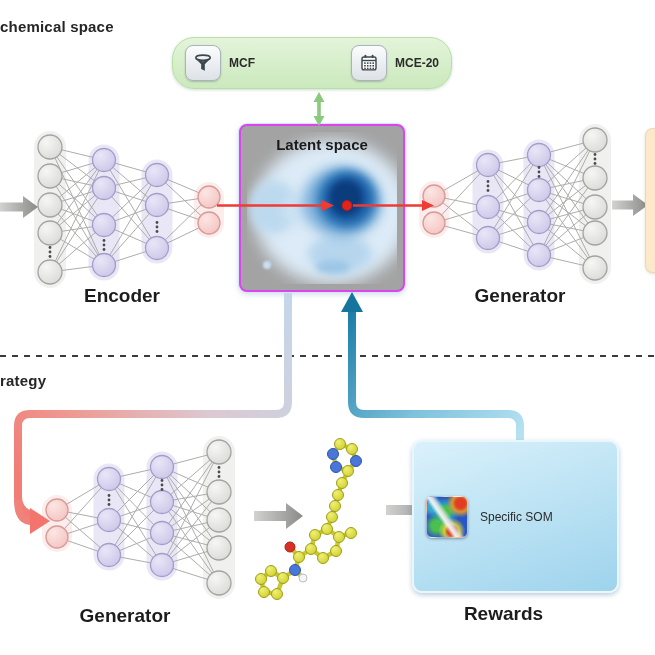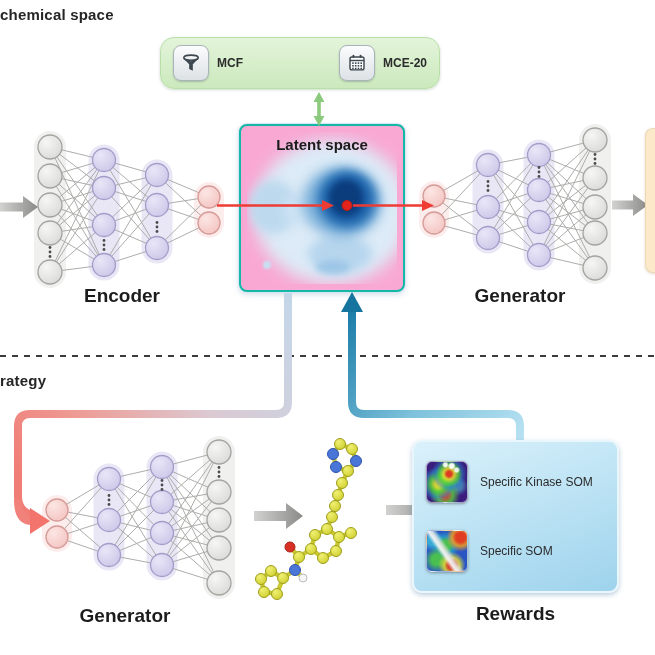--- a/index.html
+++ b/index.html
@@ -7,35 +7,35 @@
          font-family:"Liberation Sans",sans-serif;color:#222;}
 
   
   .sec-title{position:absolute;left:0;font-size:15px;font-weight:700;color:#262626;letter-spacing:.2px;z-index:4;}
 
   
   .divider{position:absolute;left:0;top:355px;width:655px;height:2px;z-index:1;
            background:repeating-linear-gradient(90deg,#3b3b3b 0 6px,transparent 6px 12px);}
 
   
-  .filters{position:absolute;left:160px;top:37px;width:280px;height:52px;z-index:3;
+  .filters{position:absolute;left:172px;top:37px;width:280px;height:52px;z-index:3;
            background:linear-gradient(180deg,#e4f4da,#cbe9bd);
-           border:1px solid #b7dfa8;border-radius:14px;
+           border:1px solid #b7dfa8;border-radius:22px;
            box-shadow:0 1px 3px rgba(60,110,60,.25);
            display:flex;align-items:center;justify-content:space-between;padding:0 12px;box-sizing:border-box;}
   .filter-item{display:flex;align-items:center;gap:8px;}
   .filter-tile{width:34px;height:34px;border-radius:8px;flex:0 0 auto;
                background:linear-gradient(180deg,#fbfcfd,#dde2e6);
                border:1px solid #a9b3bb;box-shadow:0 1px 2px rgba(0,0,0,.2);
                display:flex;align-items:center;justify-content:center;}
   .filter-label{font-size:12px;font-weight:700;color:#2b2b2b;}
 
   
   .latent{position:absolute;left:239px;top:124px;width:166px;height:168px;z-index:3;
-          background:#f9a8d4;border:2px solid #14b8a6;border-radius:8px;box-sizing:border-box;
+          background:#a3a3a3;border:2px solid #d946ef;border-radius:8px;box-sizing:border-box;
           box-shadow:0 0 0 1px #d7e6f2,0 2px 6px rgba(110,145,180,.35);}
   .latent-title{position:absolute;left:0;top:10px;width:100%;text-align:center;
                 font-size:15px;font-weight:700;color:#1b1b1b;}
   .kde{position:absolute;left:6px;top:6px;right:6px;bottom:6px;overflow:hidden;border-radius:6px;}
   .blob{position:absolute;border-radius:50%;}
 
   
   .net-label{position:absolute;font-size:19px;font-weight:700;color:#1c1c1c;text-align:center;z-index:4;}
 
   
@@ -77,21 +77,21 @@
 
   svg.layer{position:absolute;left:0;top:0;pointer-events:none;}
   #nets{z-index:2;}
   #overlay{z-index:5;}
 </style>
 </head>
 <body>
 
 <div class="stage">
 
-  <div class="sec-title" style="top:6px;">chemical space</div>
+  <div class="sec-title" style="top:18px;">chemical space</div>
   <div class="sec-title" style="top:372px;">rategy</div>
 
   <div class="divider"></div>
 
   <div class="filters">
     <div class="filter-item">
       <span class="filter-tile">
         <svg width="20" height="20" viewBox="0 0 24 24">
           <ellipse cx="12" cy="5.6" rx="8.6" ry="3.1" fill="none" stroke="#3d474f" stroke-width="2"></ellipse>
           <path d="M3.6 7.2 Q12 12.4 20.4 7.2 L14.2 13.6 L14.2 21.4 L9.8 19.2 L9.8 13.6 Z" fill="#3d474f"></path>
@@ -139,33 +139,29 @@
       <div class="blob" style="left:82px;top:48px;width:34px;height:36px;background:#0b3c7c;filter:blur(3px);"></div>
       <div class="blob" style="left:16px;top:129px;width:8px;height:8px;background:#c8dff2;filter:blur(1px);"></div>
     </div>
     <div class="latent-title">Latent space</div>
   </div>
 
   <div class="peach"></div>
 
   <div class="rewards">
     <div class="reward-row">
-      <span class="som som-specific"></span>
-      <span class="som-label">Specific Kinase SOM</span>
-    </div>
-    <div class="reward-row">
       <span class="som som-trending"></span>
       <span class="som-label">Specific SOM</span>
     </div>
   </div>
 
   <div class="net-label" style="left:52px;top:285px;width:140px;">Encoder</div>
   <div class="net-label" style="left:450px;top:285px;width:140px;">Generator</div>
   <div class="net-label" style="left:55px;top:605px;width:140px;">Generator</div>
-  <div class="net-label" style="left:412px;top:603px;width:207px;">Rewards</div>
+  <div class="net-label" style="left:400px;top:603px;width:207px;">Rewards</div>
 
   <svg id="nets" class="layer" width="655" height="655">
     <defs>
       <radialGradient id="gN" cx="35%" cy="30%" r="80%">
         <stop offset="0%" stop-color="#f6f6f4"></stop>
           <stop offset="100%" stop-color="#d9d9d6"></stop>
       </radialGradient>
       <radialGradient id="gP" cx="35%" cy="30%" r="80%">
         <stop offset="0%" stop-color="#e9e6f8"></stop>
           <stop offset="100%" stop-color="#cbc6e7"></stop>

